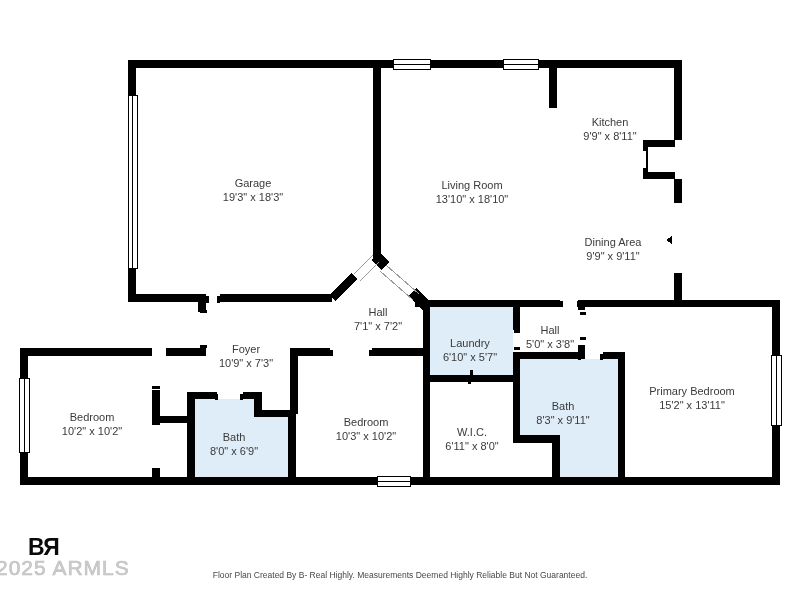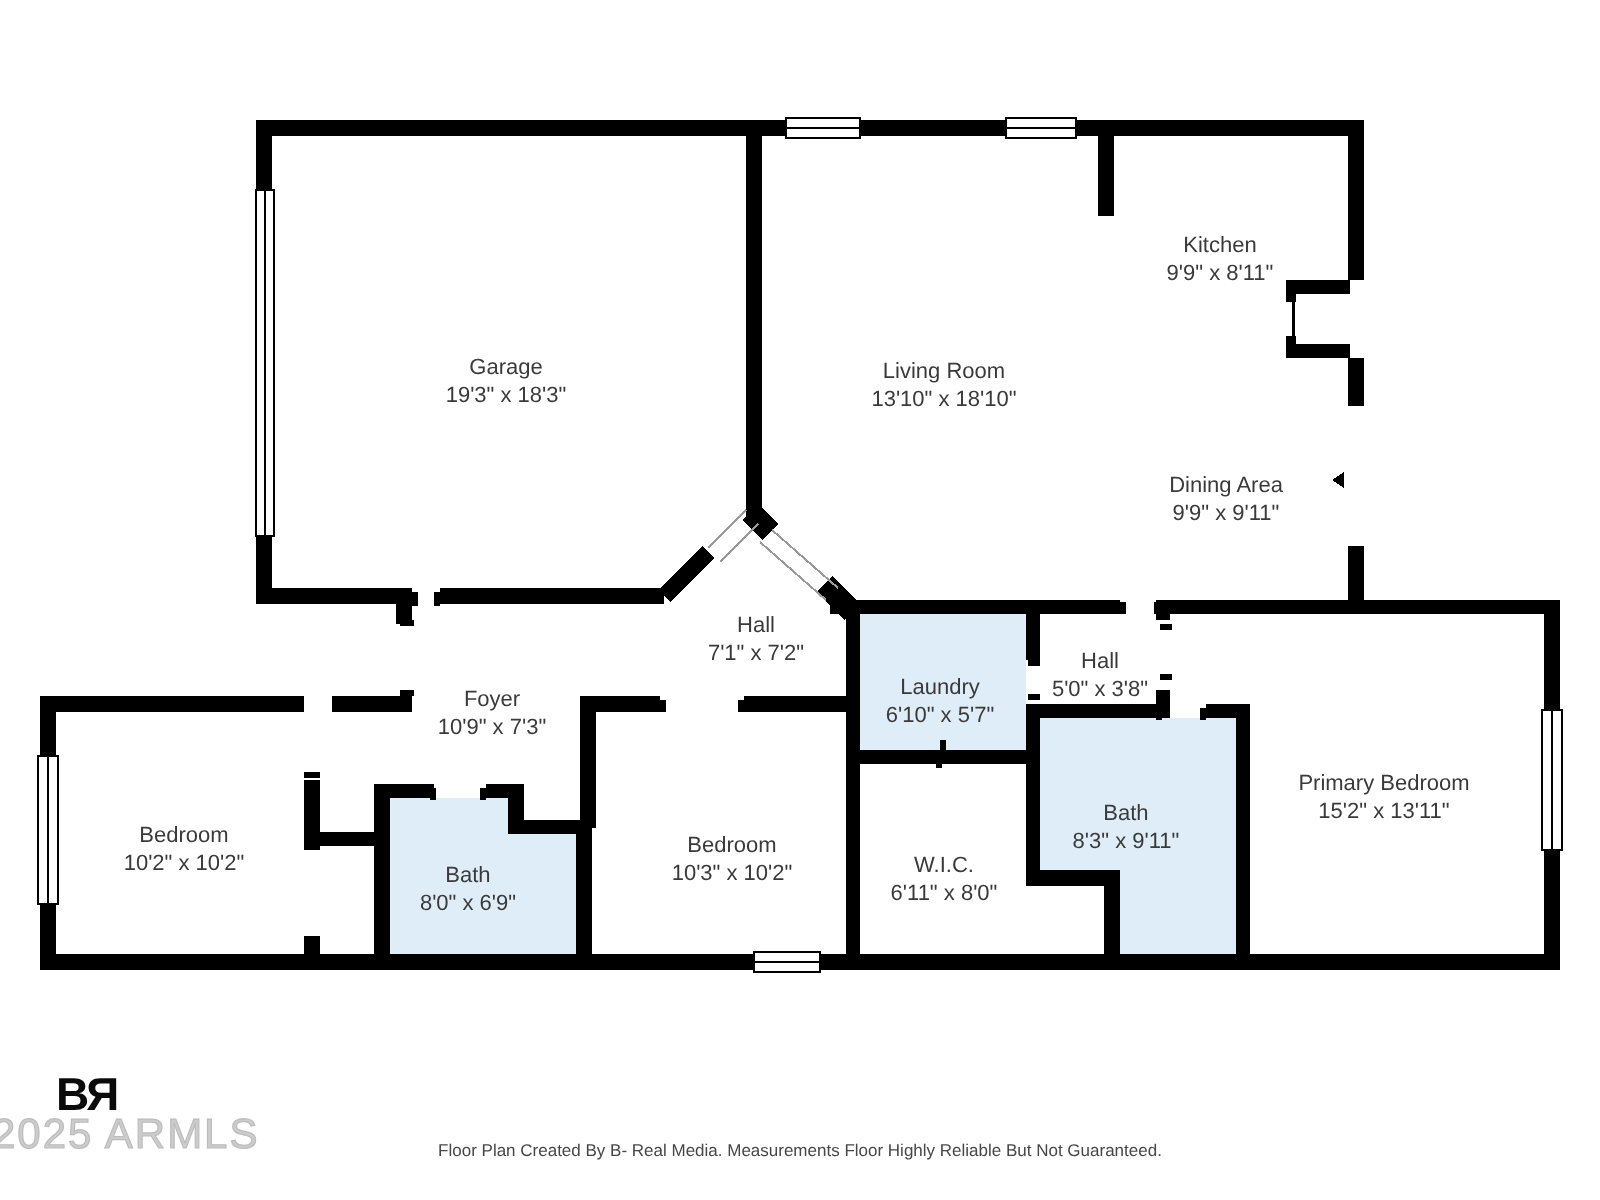--- a/index.html
+++ b/index.html
@@ -222,15 +222,15 @@
     </g>
     <g>
       <text x="563" y="410">Bath</text>
       <text x="563" y="424">8'3" x 9'11"</text>
     </g>
   </g>
 </svg>
 
   <div class="footer-logo"><span>B</span><span class="mirror">R</span></div>
   <div class="watermark">2025 ARMLS</div>
-  <div class="disclaimer">Floor Plan Created By B- Real Media. Measurements Floor Highly Reliable But Not Guaranteed.</div>
+  <div class="disclaimer">Floor Plan Created By B- Real Highly. Measurements Deemed Highly Reliable But Not Guaranteed.</div>
 
 </div>
 
 </body></html>

